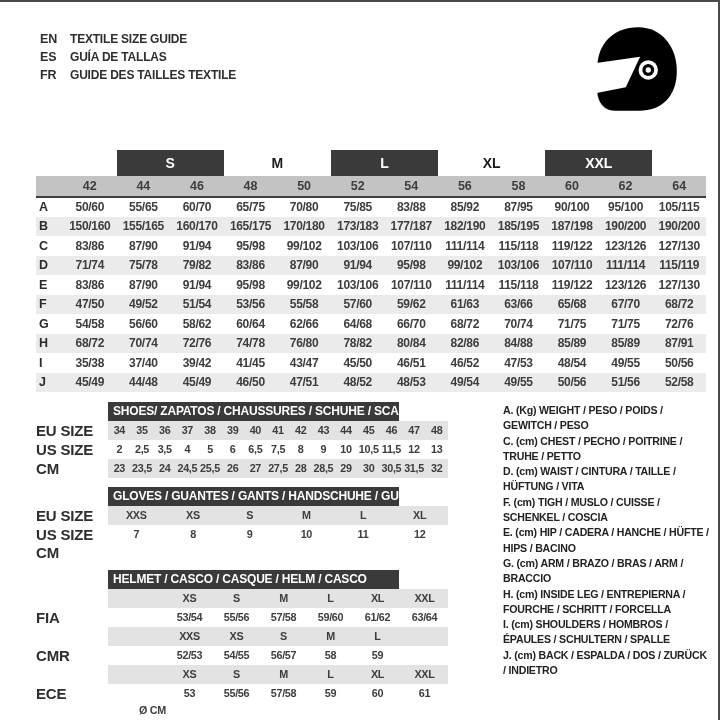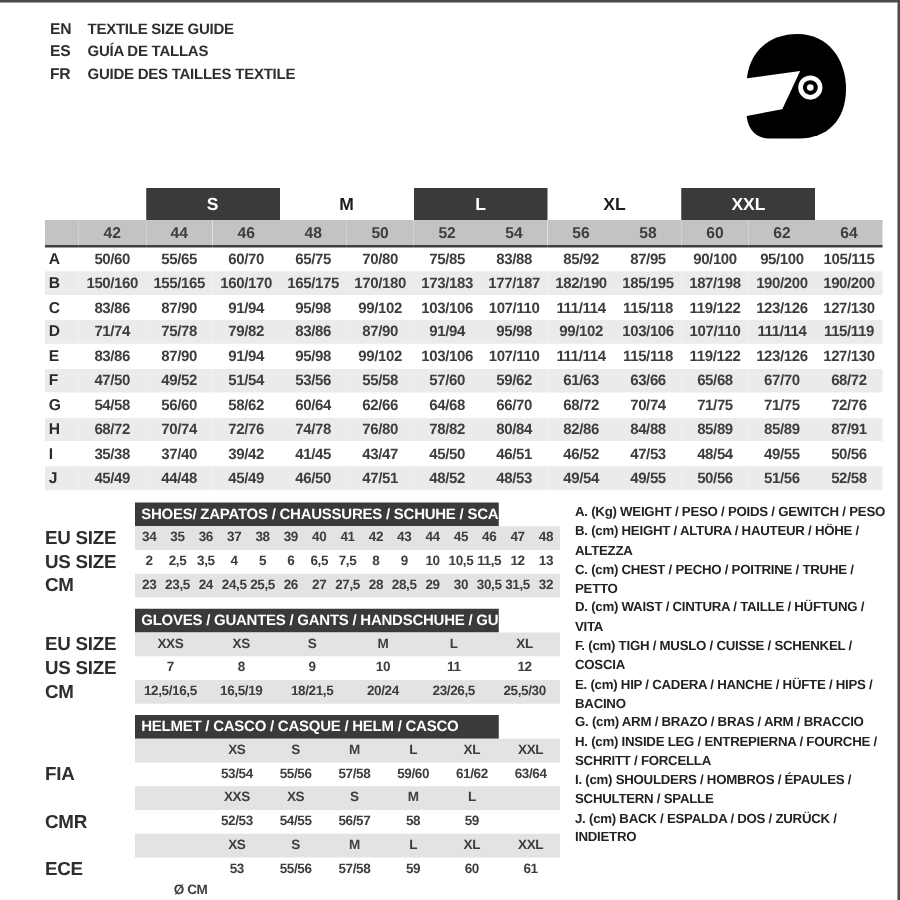--- a/index.html
+++ b/index.html
@@ -5,21 +5,21 @@
   :root{
     --dark:#3a3a3a; --numrow:#c3c3c3; --stripe:#ebebeb; --shade:#e3e3e3; --text:#2e2e2e;
   }
   *{box-sizing:border-box; margin:0; padding:0;}
   html,body{background:#fff;}
   body{font-family:"Liberation Sans","DejaVu Sans",sans-serif; color:var(--text);}
   .page{position:relative; width:720px; height:720px; background:#fff;
         border-top:2px solid #4a4a4a; border-right:2px solid #4a4a4a; overflow:hidden;}
 
   
-  .lang-block{position:absolute; left:40px; top:12px;}
+  .lang-block{position:absolute; left:40px; top:28px;}
   .lang-row{display:flex; height:18px; align-items:center;}
   .lang-code{width:30px; font-weight:bold; font-size:12.5px; letter-spacing:-0.2px;}
   .lang-title{font-weight:bold; font-size:12px; letter-spacing:-0.2px;}
   .helmet-icon{position:absolute; right:32px; top:16px; width:102px; height:102px;}
 
   
   .main-table{position:absolute; left:36px; top:148px; width:670px;
               border-collapse:collapse; table-layout:fixed;}
   .main-table td{overflow:hidden; white-space:nowrap;}
   .group-row td{height:26px; text-align:center; font-weight:bold; font-size:14px;}
@@ -47,21 +47,21 @@
   .cells{height:19px;}
   .cells.shaded{background:var(--shade);}
   .cells span{flex:1; text-align:center; font-weight:bold; font-size:10.8px;
               line-height:19px; letter-spacing:-0.3px; color:#3d3d3d;
               white-space:nowrap; overflow:visible;}
   .sec-helmet .cells span:first-child{flex:0 0 58px; text-align:right; padding-left:4px;margin-top:34px;}
 
   
   .legend{width:252px; margin-left:12px; padding-top:1px;}
   .legend-item{font-weight:bold; font-size:10.6px; line-height:15.3px;
-               letter-spacing:-0.2px; color:#222;}
+               letter-spacing:-0.2px; color:#222;margin-left:43px;}
 </style>
 </head>
 <body>
 
 <div class="page">
 
   <div class="lang-block">
       <div class="lang-row">
         <span class="lang-code">EN</span>
         <span class="lang-title">TEXTILE SIZE GUIDE</span>
@@ -360,28 +360,20 @@
               <span>7</span>
               <span>8</span>
               <span>9</span>
               <span>10</span>
               <span>11</span>
               <span>12</span>
             </div>
           </div>
           <div class="sec-row">
             <div class="sec-label">CM</div>
-            <div class="sec-content cells shaded">
-              <span>12,5/16,5</span>
-              <span>16,5/19</span>
-              <span>18/21,5</span>
-              <span>20/24</span>
-              <span>23/26,5</span>
-              <span>25,5/30</span>
-            </div>
           </div>
         </div>
       <div class="sec sec-helmet">
           <div class="sec-row">
             <div class="sec-label"></div>
             <div class="sec-content">
               <div class="titlebar">HELMET / CASCO / CASQUE / HELM / CASCO</div>
             </div>
           </div>
           <div class="sec-row">
@@ -453,21 +445,20 @@
               <span>57/58</span>
               <span>59</span>
               <span>60</span>
               <span>61</span>
             </div>
           </div>
         </div>
     </div>
     <div class="legend">
         <div class="legend-item">A. (Kg) WEIGHT / PESO / POIDS / GEWITCH / PESO</div>
-        <div class="legend-item">B. (cm) HEIGHT / ALTURA / HAUTEUR / HÖHE / ALTEZZA</div>
         <div class="legend-item">C. (cm) CHEST / PECHO / POITRINE / TRUHE / PETTO</div>
         <div class="legend-item">D. (cm) WAIST / CINTURA / TAILLE / HÜFTUNG / VITA</div>
         <div class="legend-item">F. (cm) TIGH / MUSLO / CUISSE / SCHENKEL / COSCIA</div>
         <div class="legend-item">E. (cm) HIP / CADERA / HANCHE / HÜFTE / HIPS / BACINO</div>
         <div class="legend-item">G. (cm) ARM / BRAZO / BRAS / ARM / BRACCIO</div>
         <div class="legend-item">H. (cm) INSIDE LEG / ENTREPIERNA / FOURCHE / SCHRITT / FORCELLA</div>
         <div class="legend-item">I. (cm) SHOULDERS / HOMBROS / ÉPAULES / SCHULTERN / SPALLE</div>
         <div class="legend-item">J. (cm) BACK / ESPALDA / DOS / ZURÜCK / INDIETRO</div>
       </div>
   </div>

